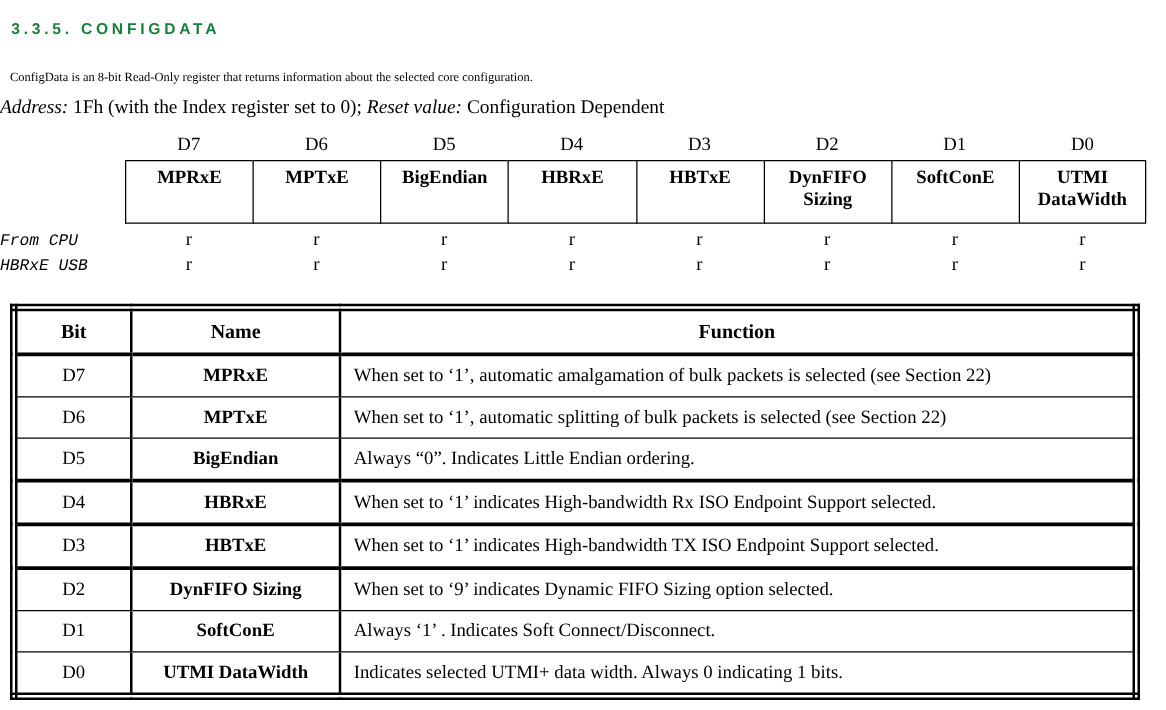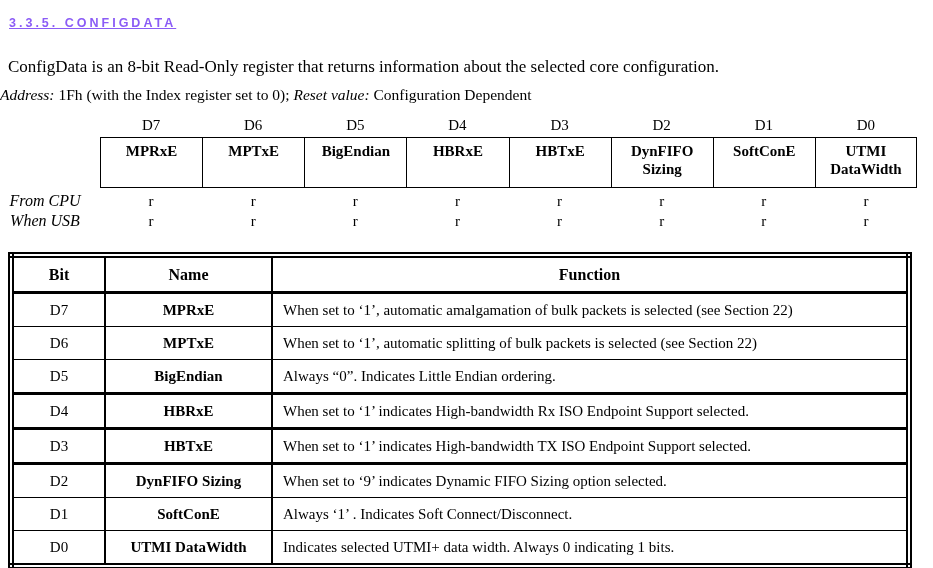--- a/index.html
+++ b/index.html
@@ -13,21 +13,21 @@
 
   
   .heading {
     margin:16px 0 0 9px;
     font-family:"Liberation Sans", sans-serif;
     font-size:12.5px; font-weight:bold;
     letter-spacing:3px;
   }
 
   
-  .intro { margin:27px 17px 0 8px; font-size:17px; }
+  .intro { margin:27px 17px 0 8px; font-size:10px; }
 
   
   .addr { margin:9px 28px 0 0; text-align:left; font-size:15.5px; }
   .addr .it { font-style:italic; }
 
   
   .reg { margin:13px 0 0 100px; width:817px; }
   .reg-labels {
     display:grid; grid-template-columns:repeat(8,1fr);
     text-align:center; font-size:15px; padding-bottom:3px;
@@ -39,41 +39,41 @@
     height:45px; padding-top:4px;
     text-align:center; font-weight:bold; font-size:15px; line-height:18px;
   }
   .reg-cell:last-child { border-right:1.5px solid #000; }
 
   .access-row {
     display:grid; grid-template-columns:100px repeat(8,1fr);
     width:917px; font-size:15px; height:20px; align-items:center;
   }
   .access-rows { margin-top:3px; }
-  .access-label { font-style:italic; font-size:16px; text-align:center; padding-right:10px; }
+  .access-label { font-style:italic; font-size:13px; text-align:left; padding-right:10px;font-family:Liberation Mono, monospace; }
   .access-val { text-align:center; }
 
   
   table.main { border-collapse:collapse; table-layout:fixed;
     margin:21px 0 0 8px; width:904px; border:6px double #000; }
   table.main th, table.main td { border-left:2px solid #000; overflow:hidden; }
   table.main th {
     border-bottom:3px solid #000; height:31px;
     font-size:16px; font-weight:bold; text-align:center;
   }
   table.main td { border-top:1px solid #000; height:30px; font-size:15px; }
   table.main tr.thick td { border-top:3px solid #000; }
   td.bit  { text-align:center; }
   td.name { text-align:center; font-weight:bold; }
   td.func { text-align:left; padding-left:10px; }
 </style>
 </head>
 <body>
 
-<div class="heading" style="color: #8b5cf6; text-decoration: underline;">3.3.5. CONFIGDATA</div>
+<div class="heading" style="color: #15803d;">3.3.5. CONFIGDATA</div>
 
 <div class="intro">ConfigData is an 8-bit Read-Only register that returns information about the selected core configuration.</div>
 
 <div class="addr"><span class="it">Address:</span><span> 1Fh (with the Index register set to 0); </span><span class="it">Reset value:</span><span> Configuration Dependent</span></div>
 
 <div class="reg">
   <div class="reg-labels">
     <div>D7</div>
     <div>D6</div>
     <div>D5</div>
@@ -101,21 +101,21 @@
     <div class="access-val">r</div>
     <div class="access-val">r</div>
     <div class="access-val">r</div>
     <div class="access-val">r</div>
     <div class="access-val">r</div>
     <div class="access-val">r</div>
     <div class="access-val">r</div>
     <div class="access-val">r</div>
   </div>
   <div class="access-row">
-    <div class="access-label">When USB</div>
+    <div class="access-label">HBRxE USB</div>
     <div class="access-val">r</div>
     <div class="access-val">r</div>
     <div class="access-val">r</div>
     <div class="access-val">r</div>
     <div class="access-val">r</div>
     <div class="access-val">r</div>
     <div class="access-val">r</div>
     <div class="access-val">r</div>
   </div>
 </div>

